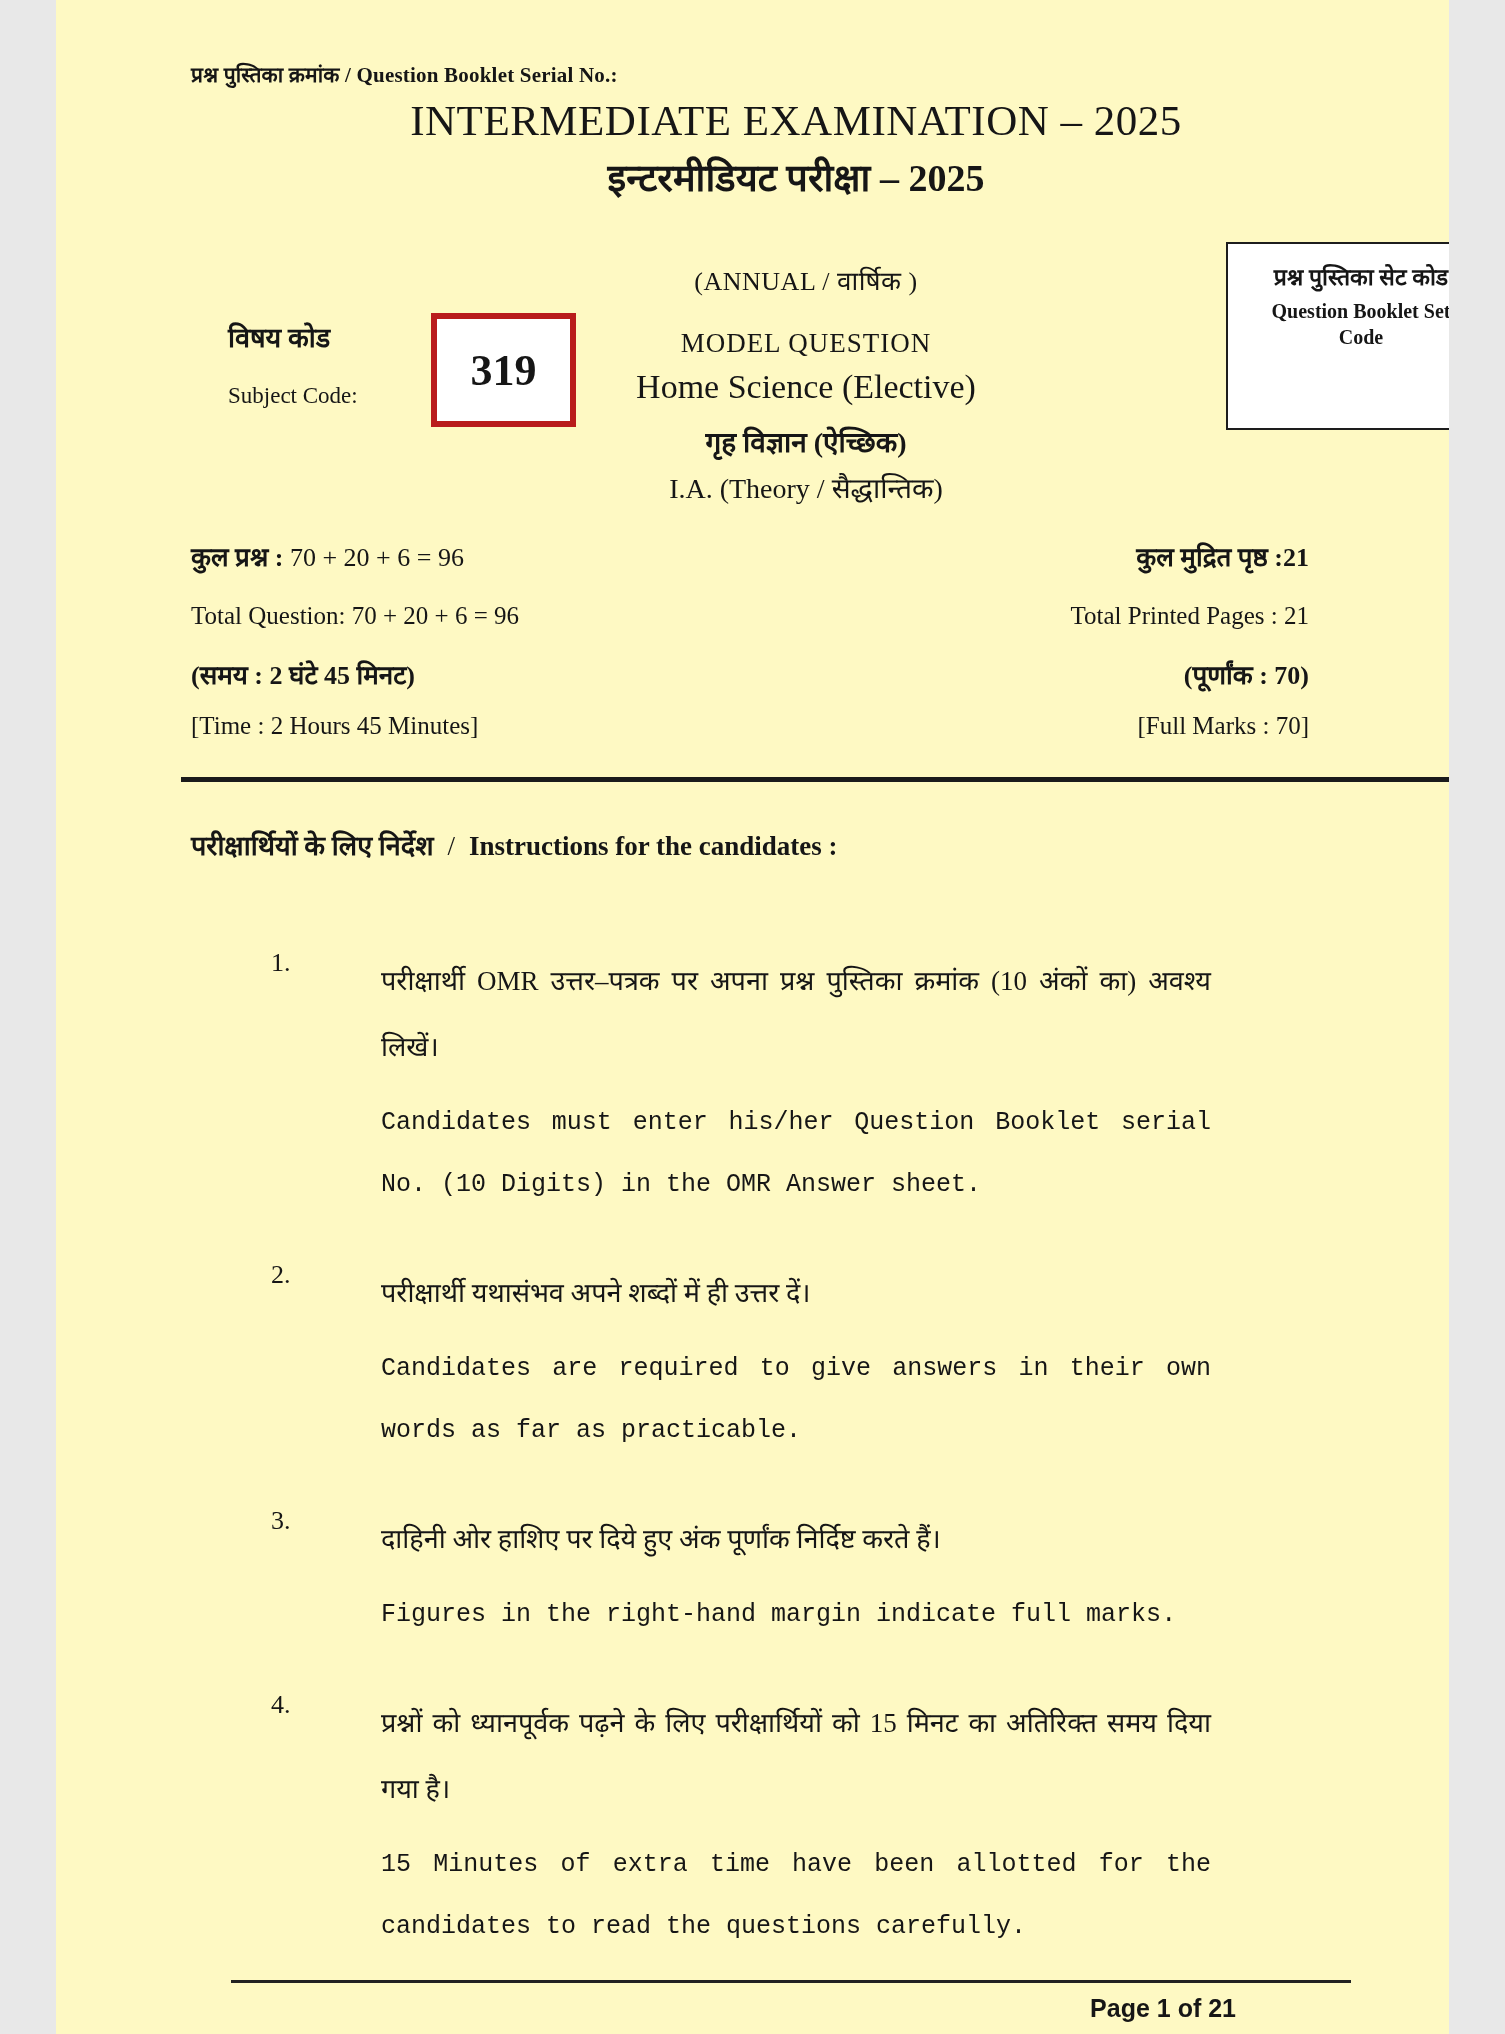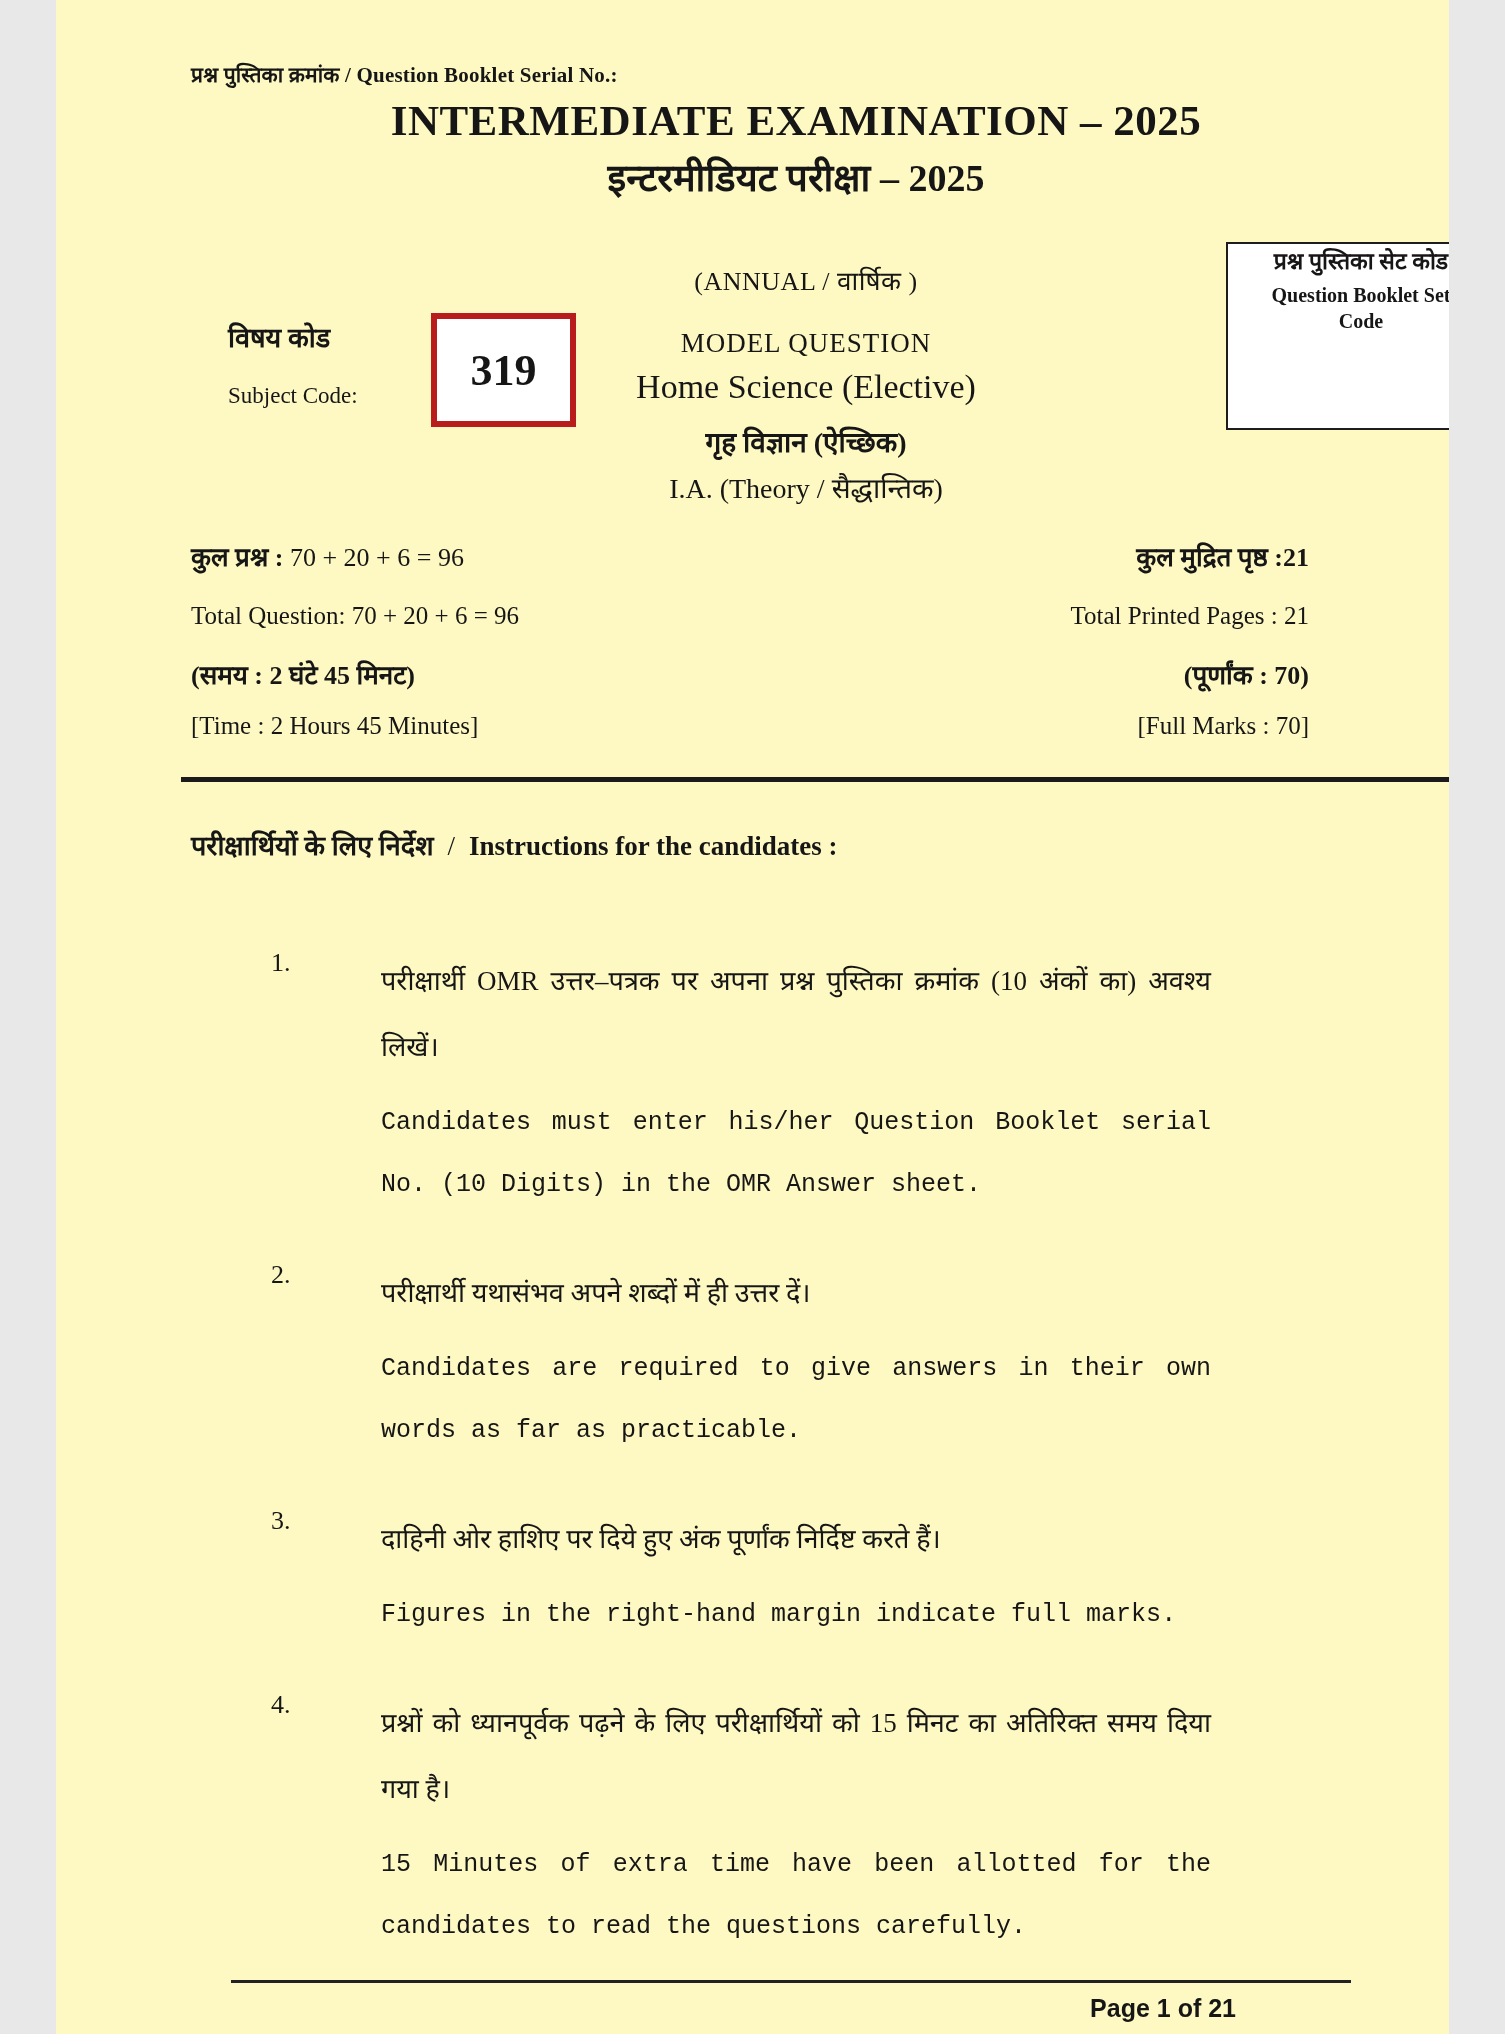--- a/index.html
+++ b/index.html
@@ -9,38 +9,38 @@
     margin:0 auto;
     background:#fef9c3;
     color:#161616;
     font-family:"Liberation Serif", serif;
     overflow:hidden;
   }
   .abs{position:absolute;}
   
   .serial{left:135px;top:60px;font-size:21px;font-weight:600;letter-spacing:.2px;}
   .title-en{left:280px;top:96px;width:920px;text-align:center;
-            font-size:43px;font-weight:700;letter-spacing:.5px;}
+            font-size:43px;font-weight:400;letter-spacing:.5px;}
   .title-hi{left:280px;top:150px;width:920px;text-align:center;
             font-size:38px;font-weight:700;}
   .center-col{left:400px;width:700px;text-align:center;}
   .annual{top:262px;font-size:26px;letter-spacing:.5px;}
   .model{top:328px;font-size:27px;letter-spacing:1px;font-weight:500;font-family:Liberation Serif, serif;}
   .subject-en{top:368px;font-size:34px;font-weight:500;}
   .subject-hi{top:422px;font-size:28px;font-weight:700;}
   .theory{top:468px;font-size:28px;}
   
   .sc-hi{left:172px;top:318px;font-size:27px;font-weight:700;}
   .sc-en{left:172px;top:383px;font-size:23px;}
   .sc-box{left:375px;top:313px;width:133px;height:102px;
           border:6px solid #b91c1c;display:flex;align-items:center;justify-content:center;
           font-size:44px;font-weight:700;background:#fff;}
   
   .set-box{left:1170px;top:242px;width:270px;height:188px;border:2px solid #1d1d1d;
-           text-align:center;padding-top:0;box-sizing:border-box;background:#fff;}
+           text-align:center;padding-top:16px;box-sizing:border-box;background:#fff;}
   .set-box .hi{font-size:23px;font-weight:700;margin-bottom:6px;}
   .set-box .en{font-size:20px;font-weight:700;line-height:26px;}
   
   .st{font-size:26px;}
   .st.hi{font-weight:700;}
   .st .num{font-weight:400;}
   .st-l{left:135px;}
   .st-r{right:140px;text-align:right;}
   .r1{top:538px;} .r2{top:602px;font-size:25px;font-weight:400;}
   .r3{top:656px;} .r4{top:712px;font-size:25px;font-weight:400;}

